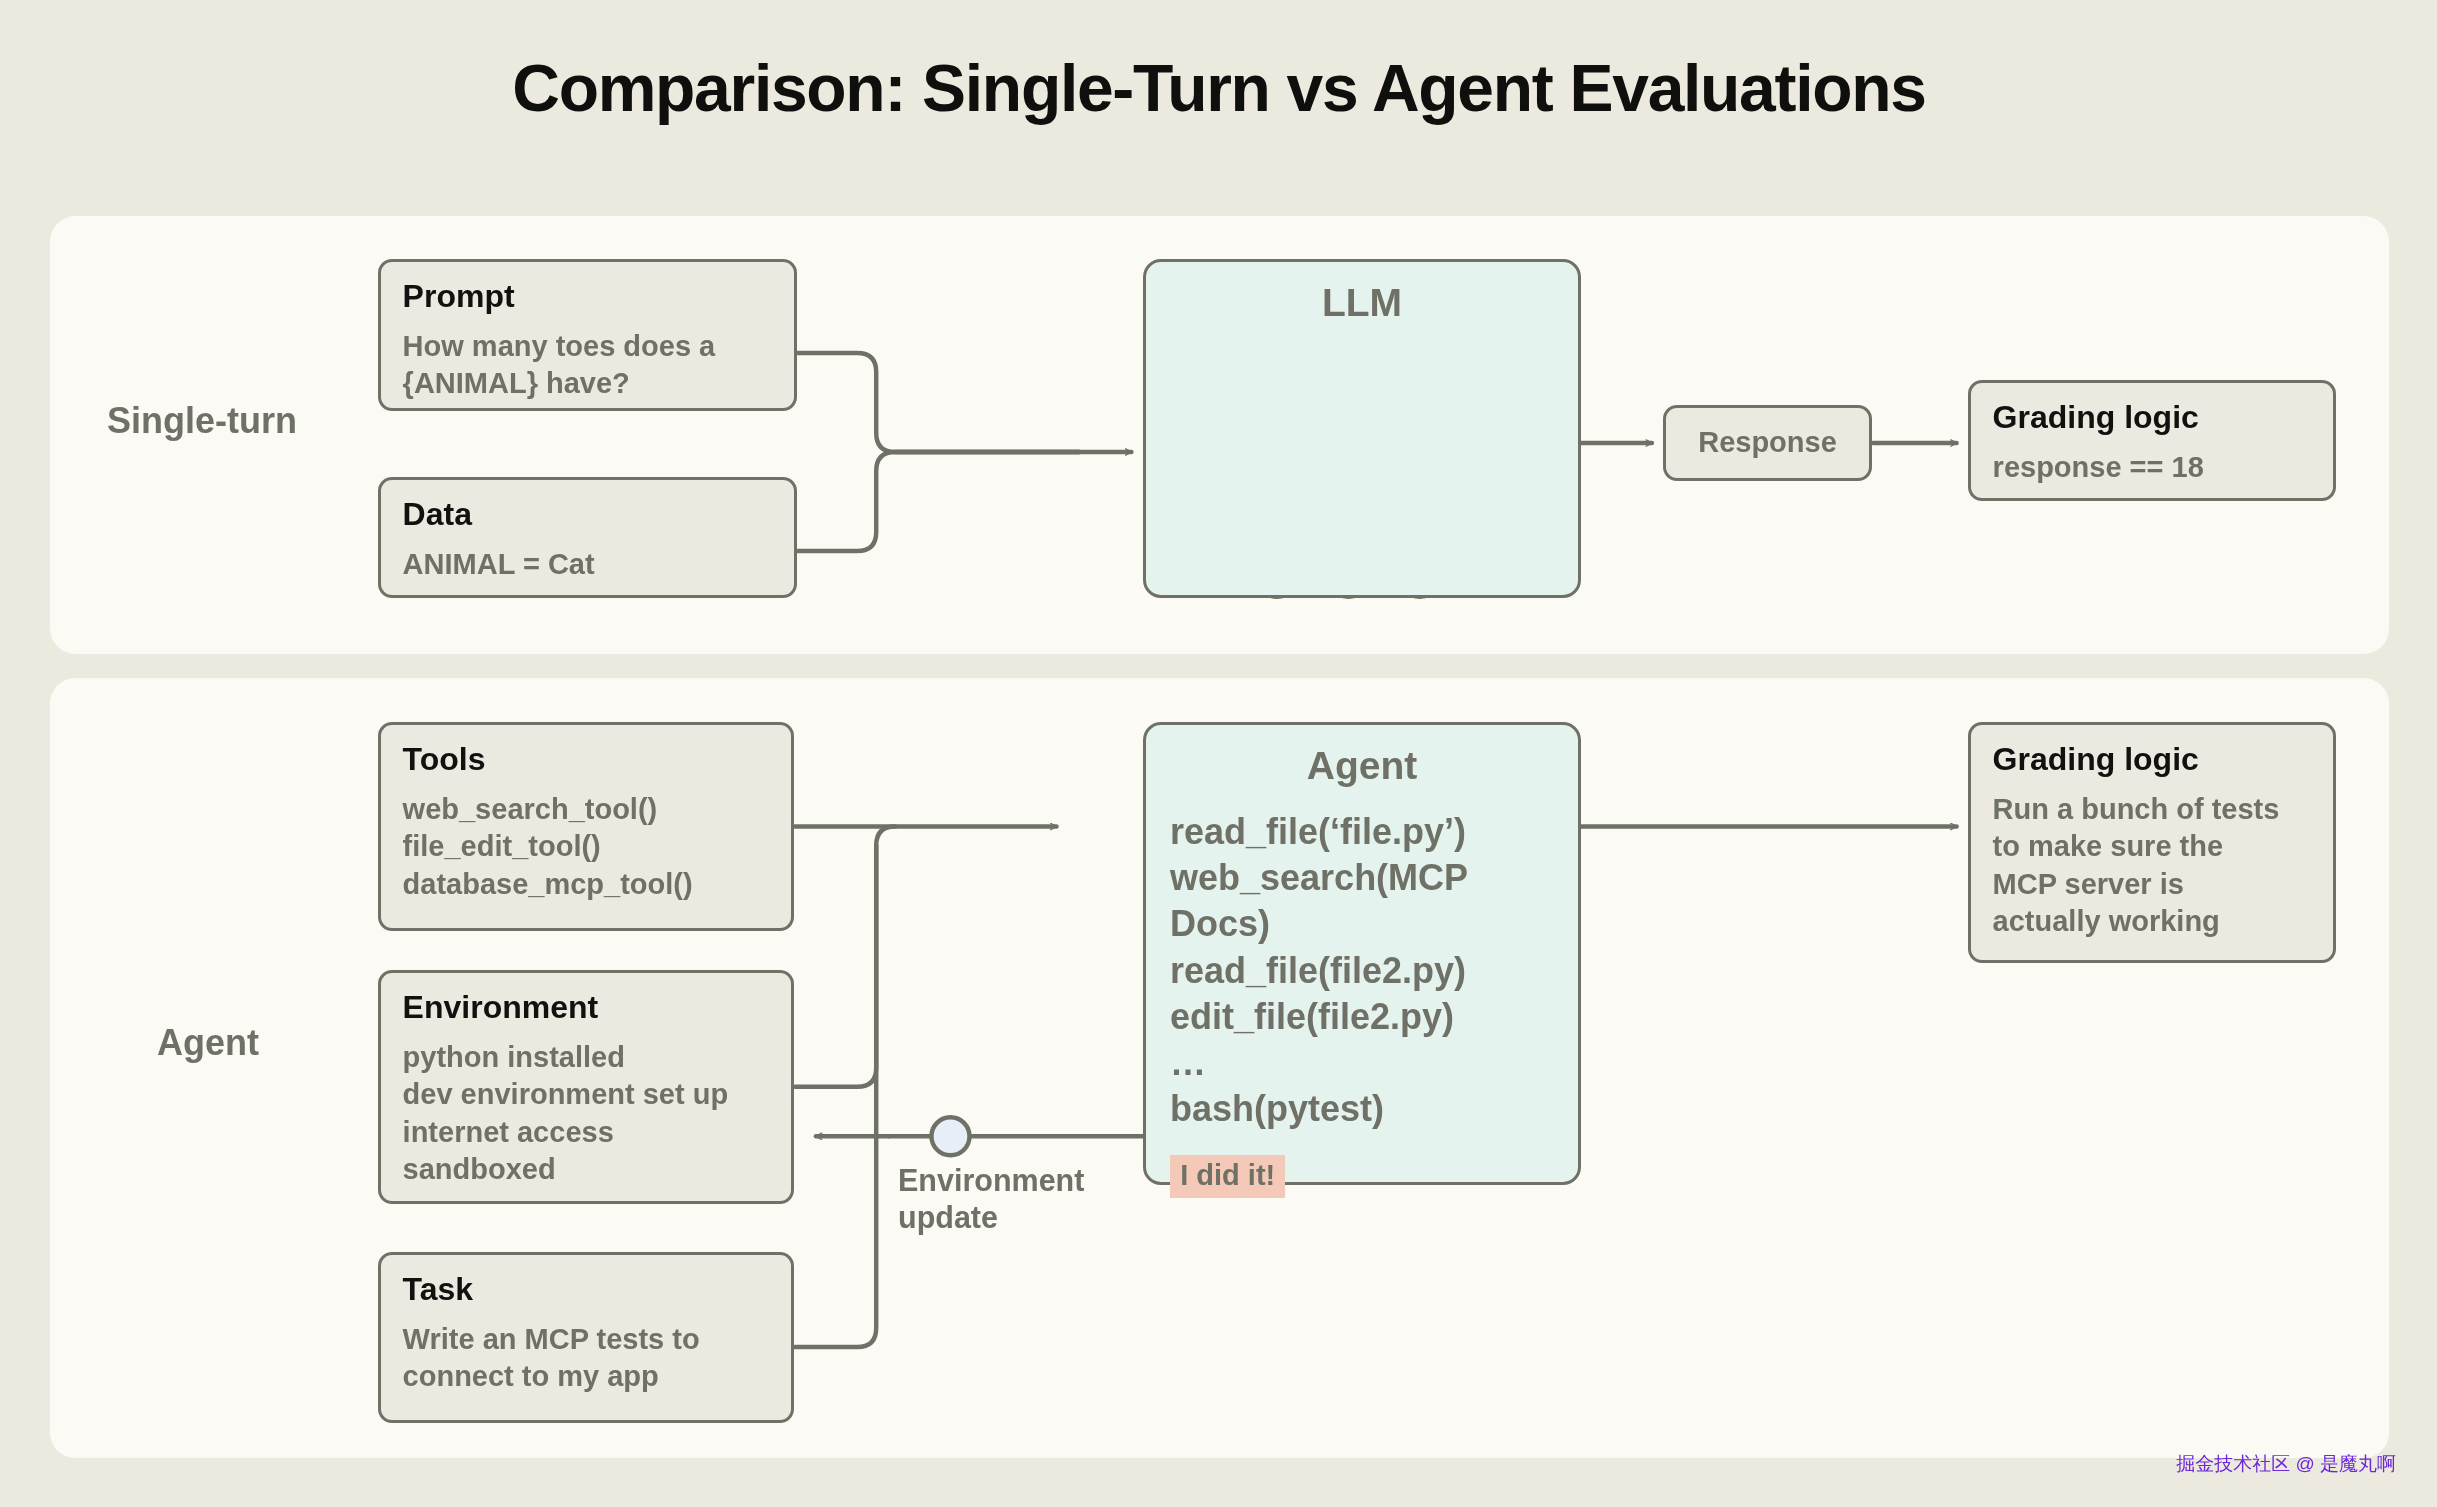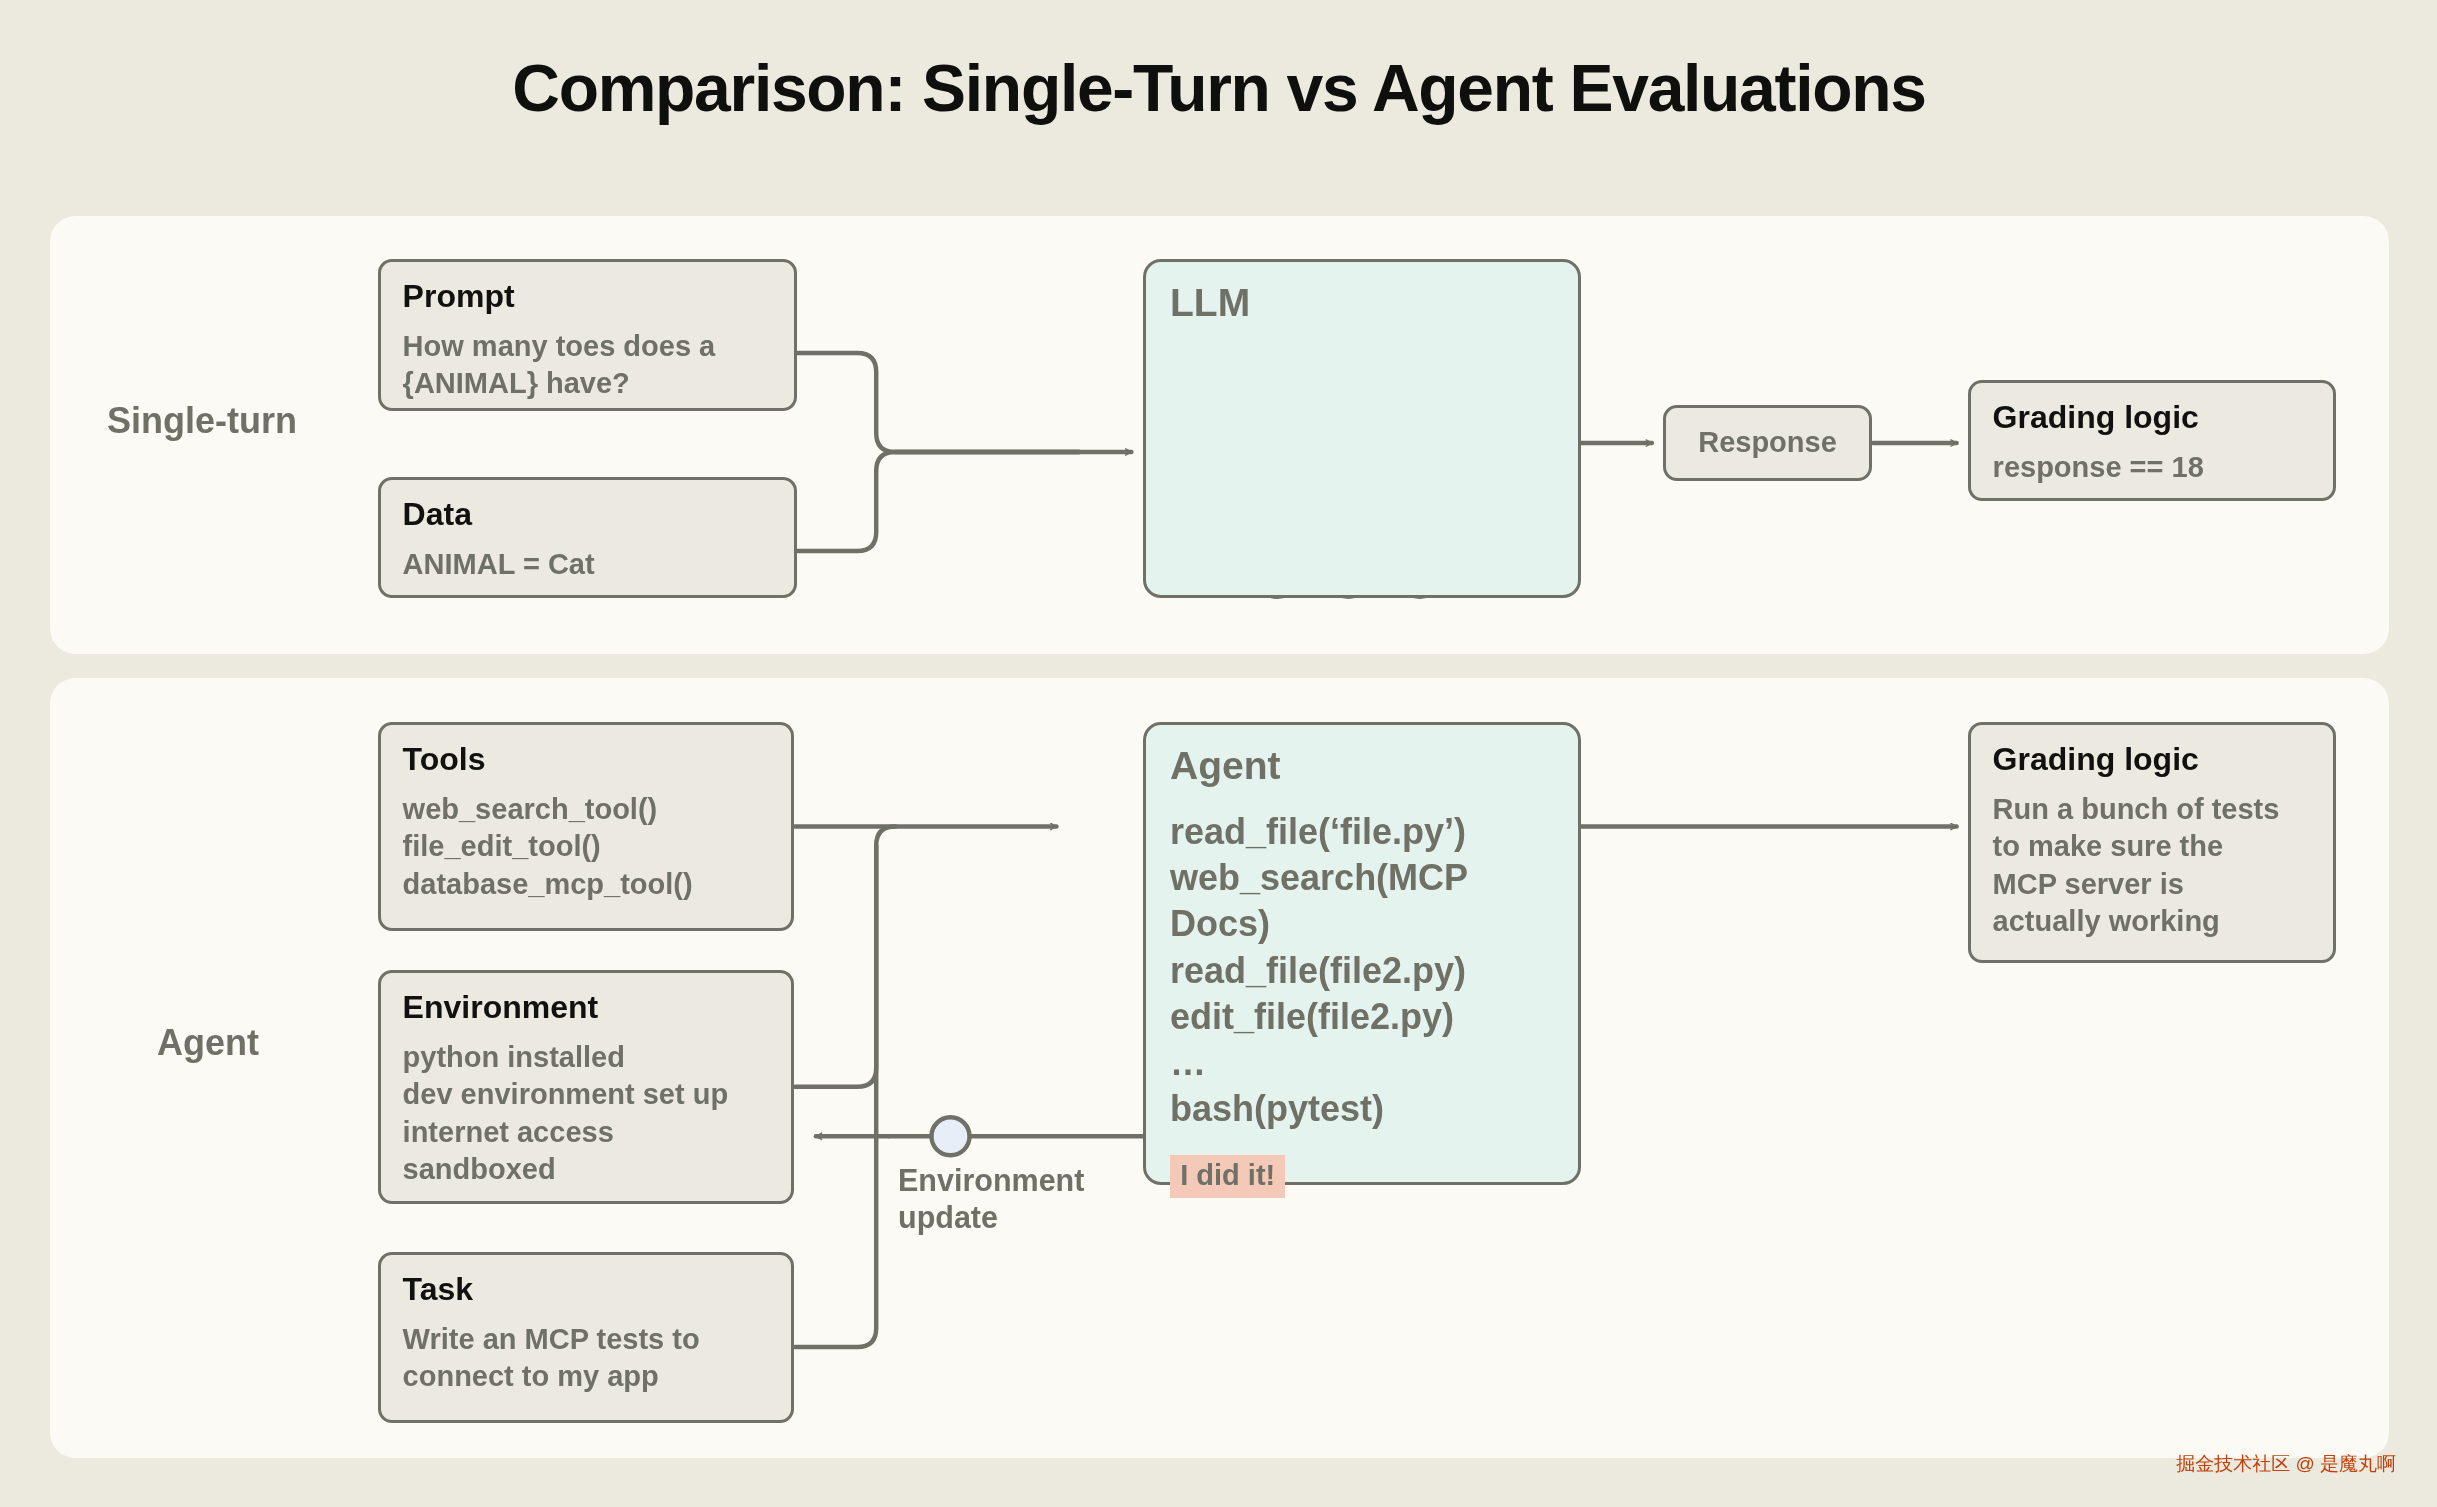--- a/index.html
+++ b/index.html
@@ -59,20 +59,21 @@
     color: #111110;
     line-height: 1.12;
     margin-bottom: 14px;
     white-space: nowrap;
   }
   .card.teal .card-title {
     color:#6f7066;
     font-size:39px;
     font-weight:700;
     margin-bottom: 0;
+    text-align: center;
   }
   .card-body {
     font-size: 29px;
     font-weight: 600;
     color:#6f7066;
     line-height: 1.28;
     white-space: pre-line;
   }
   .card-body.mono-ish { line-height: 1.28; }
 
@@ -115,21 +116,21 @@
   
   #env-update-label {
     position:absolute; left:898px; top:1162px;
     font-size:30.5px; font-weight:600; color:#6f7066;
     line-height:1.22; white-space:pre-line;
   }
 
   
   #watermark {
     position:absolute; right:42px; bottom:30.5px;
-    font-size:19px; color:#c2410c; white-space:nowrap;
+    font-size:19px; color:#6d28d9; white-space:nowrap;
   }
 </style>
 </head>
 <body>
 
 <div id="stage">
 
   <div class="title">Comparison: Single-Turn vs Agent Evaluations</div>
 
   <div class="panel" id="panel-single"></div>

